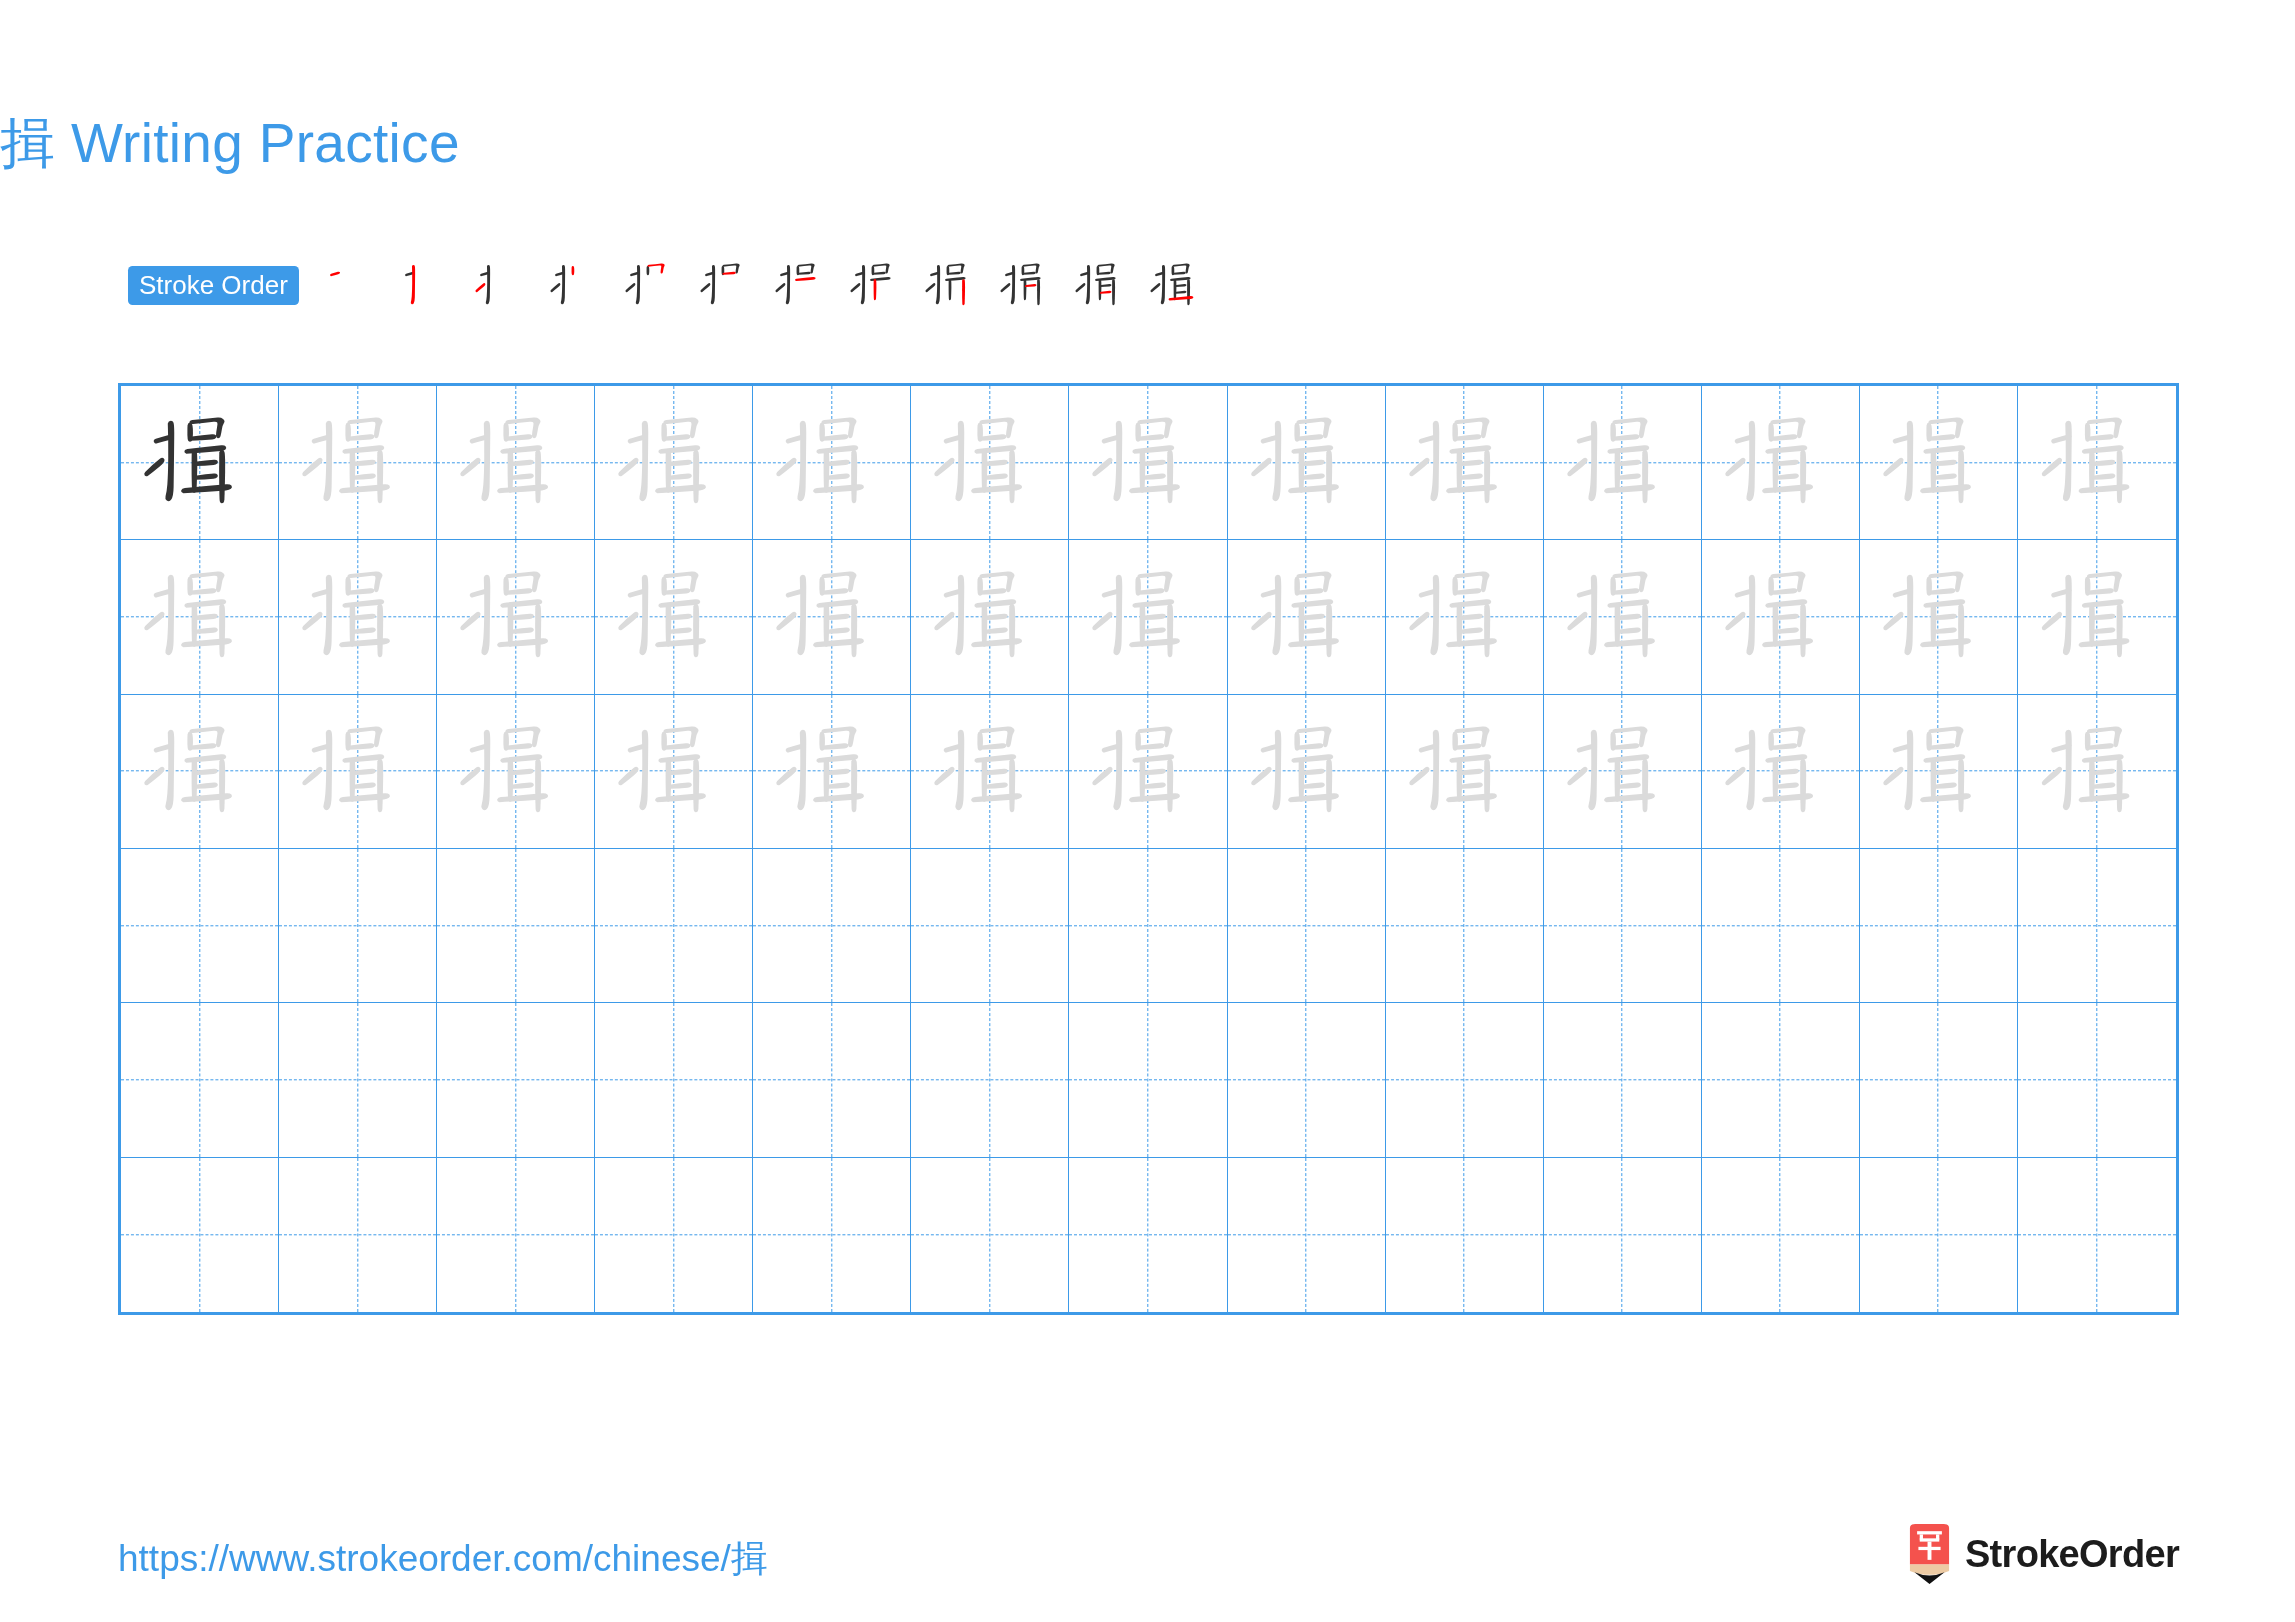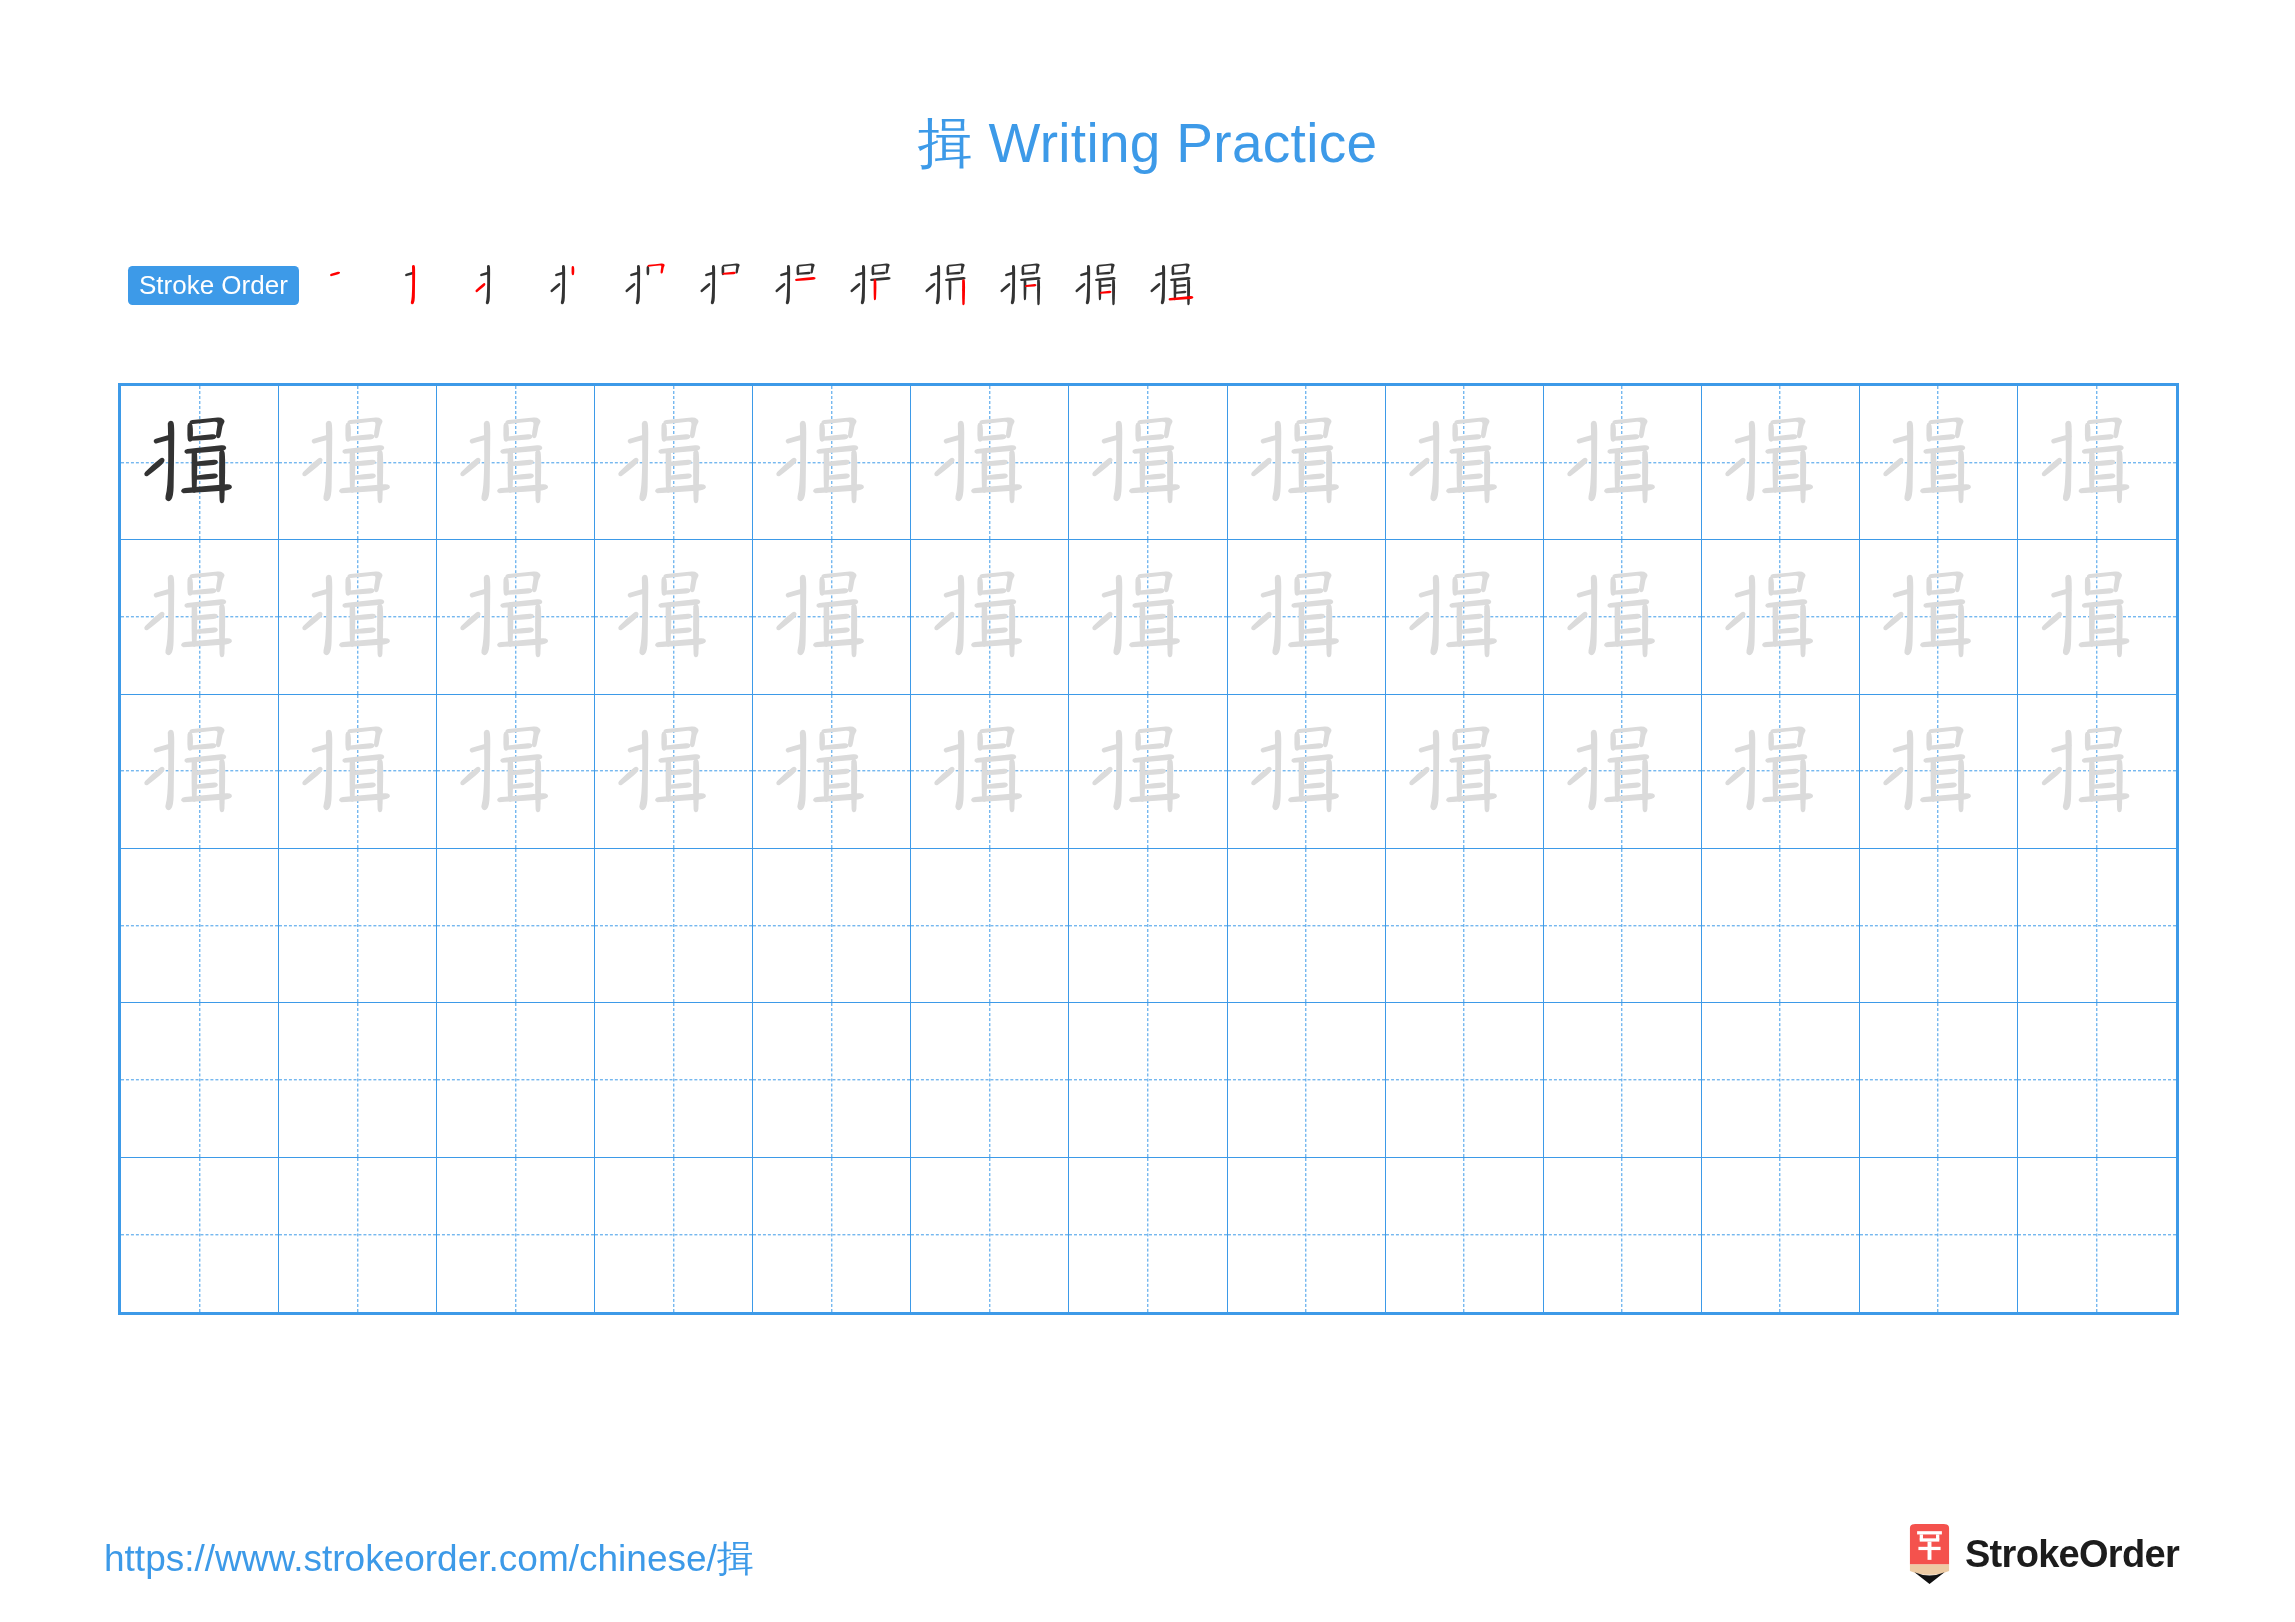--- a/index.html
+++ b/index.html
@@ -14,21 +14,21 @@
     position: relative;
     overflow: hidden;
   }
 
   
   .page-title {
     position: absolute;
     top: 113px;
     left: 0;
     width: 2295px;
-    text-align: center;
+    text-align: left;
     font-size: 55px;
     font-weight: 400;
     color: #3d9ae8;
     letter-spacing: 0.3px;
     line-height: 1.1;
     white-space: nowrap;
   }
 
   
   .stroke-order-row {
@@ -109,21 +109,21 @@
     position: absolute;
     inset: 0;
     width: 100%;
     height: 100%;
     z-index: 2;
   }
 
   
   .footer-url {
     position: absolute;
-    left: 104px;
+    left: 118px;
     top: 1534px;
     font-size: 37px;
     color: #3d9ae8;
     font-weight: 400;
     white-space: nowrap;
     text-decoration: none;
   }
   .footer-logo {
     position: absolute;
     right: 116px;

